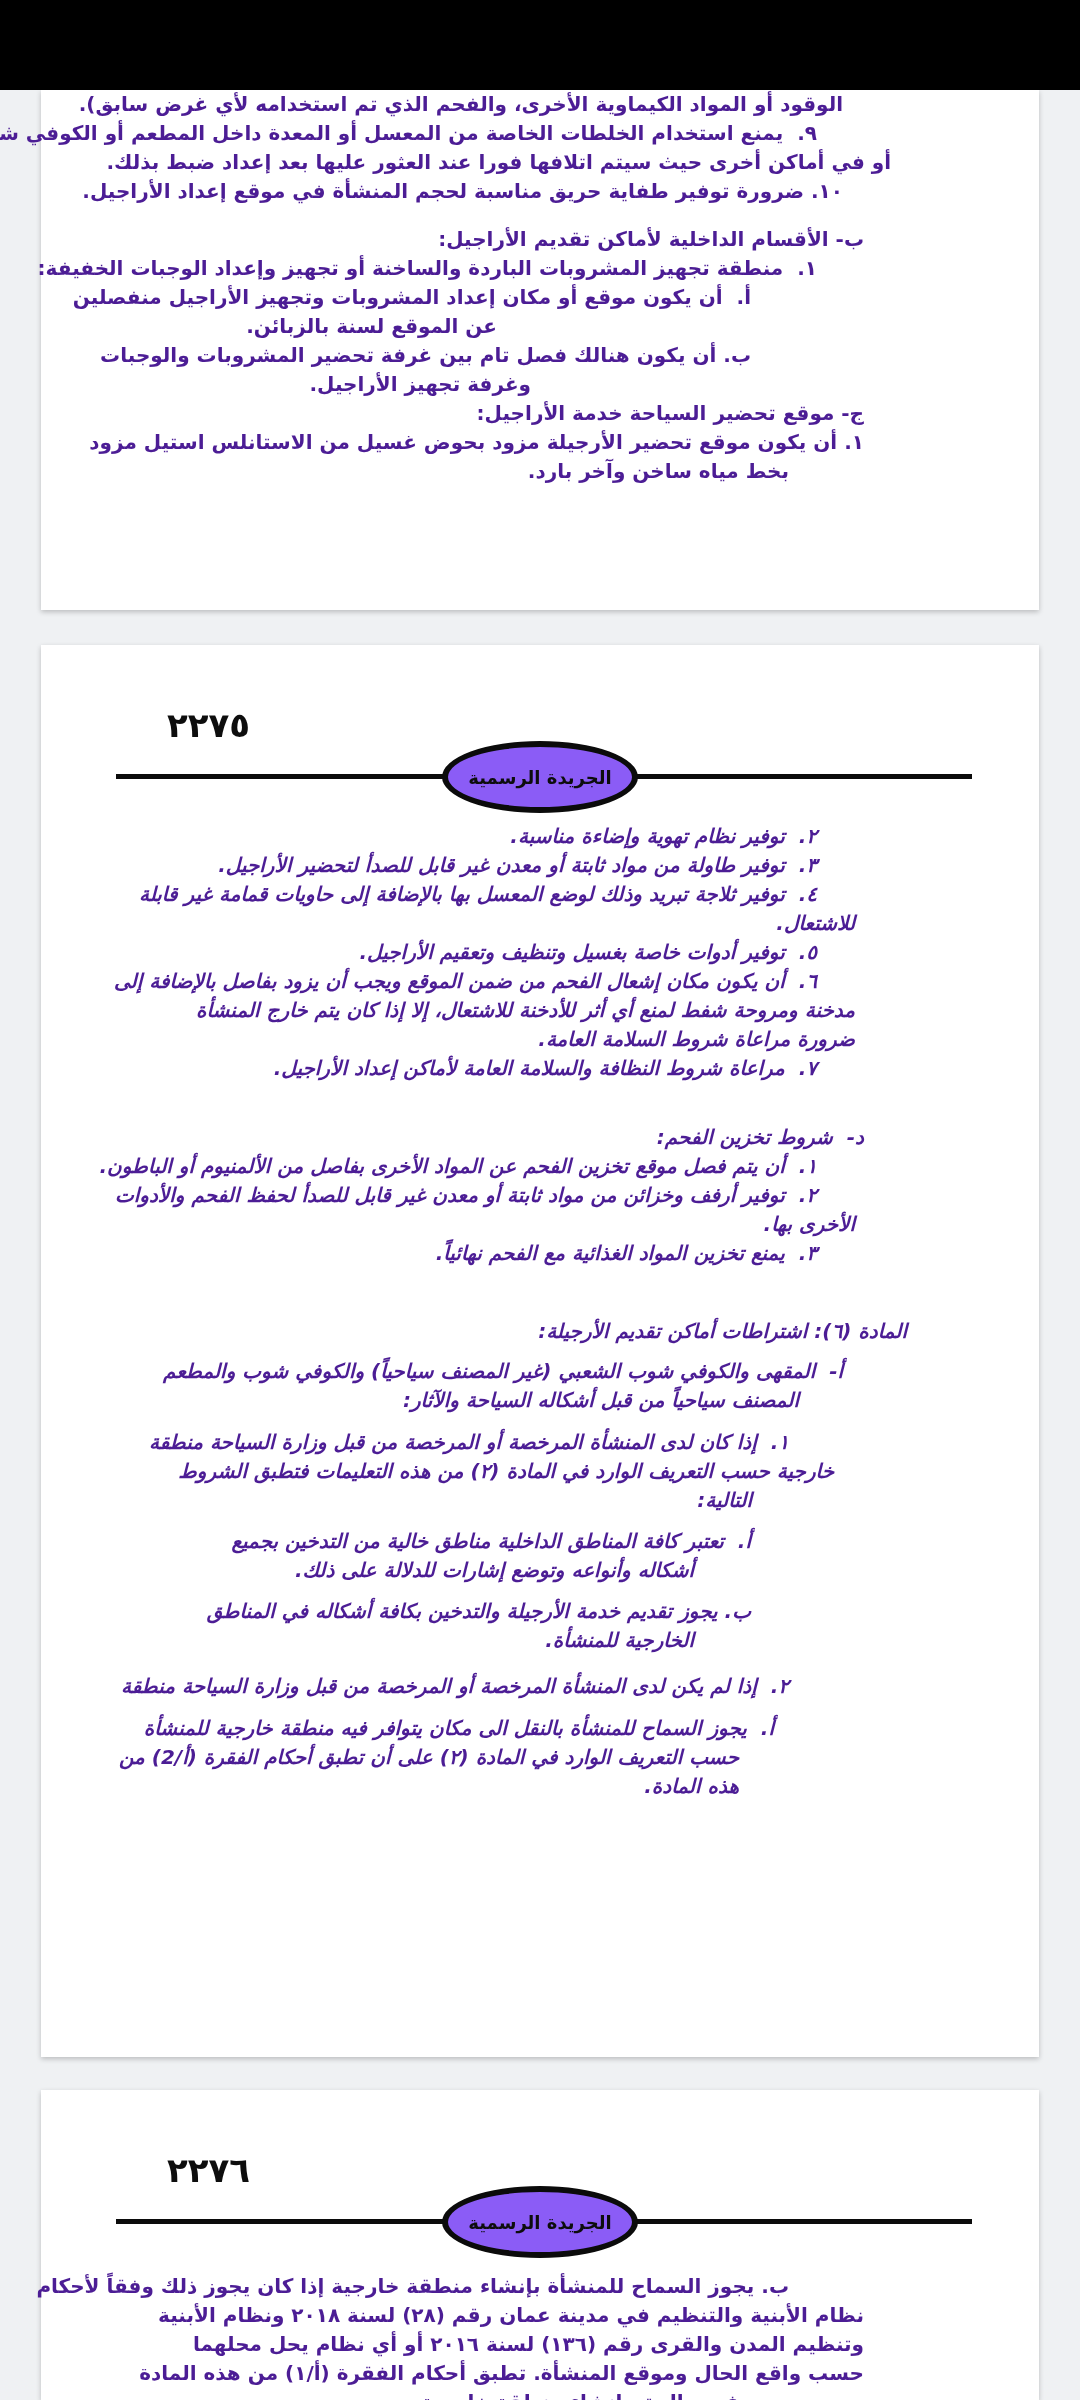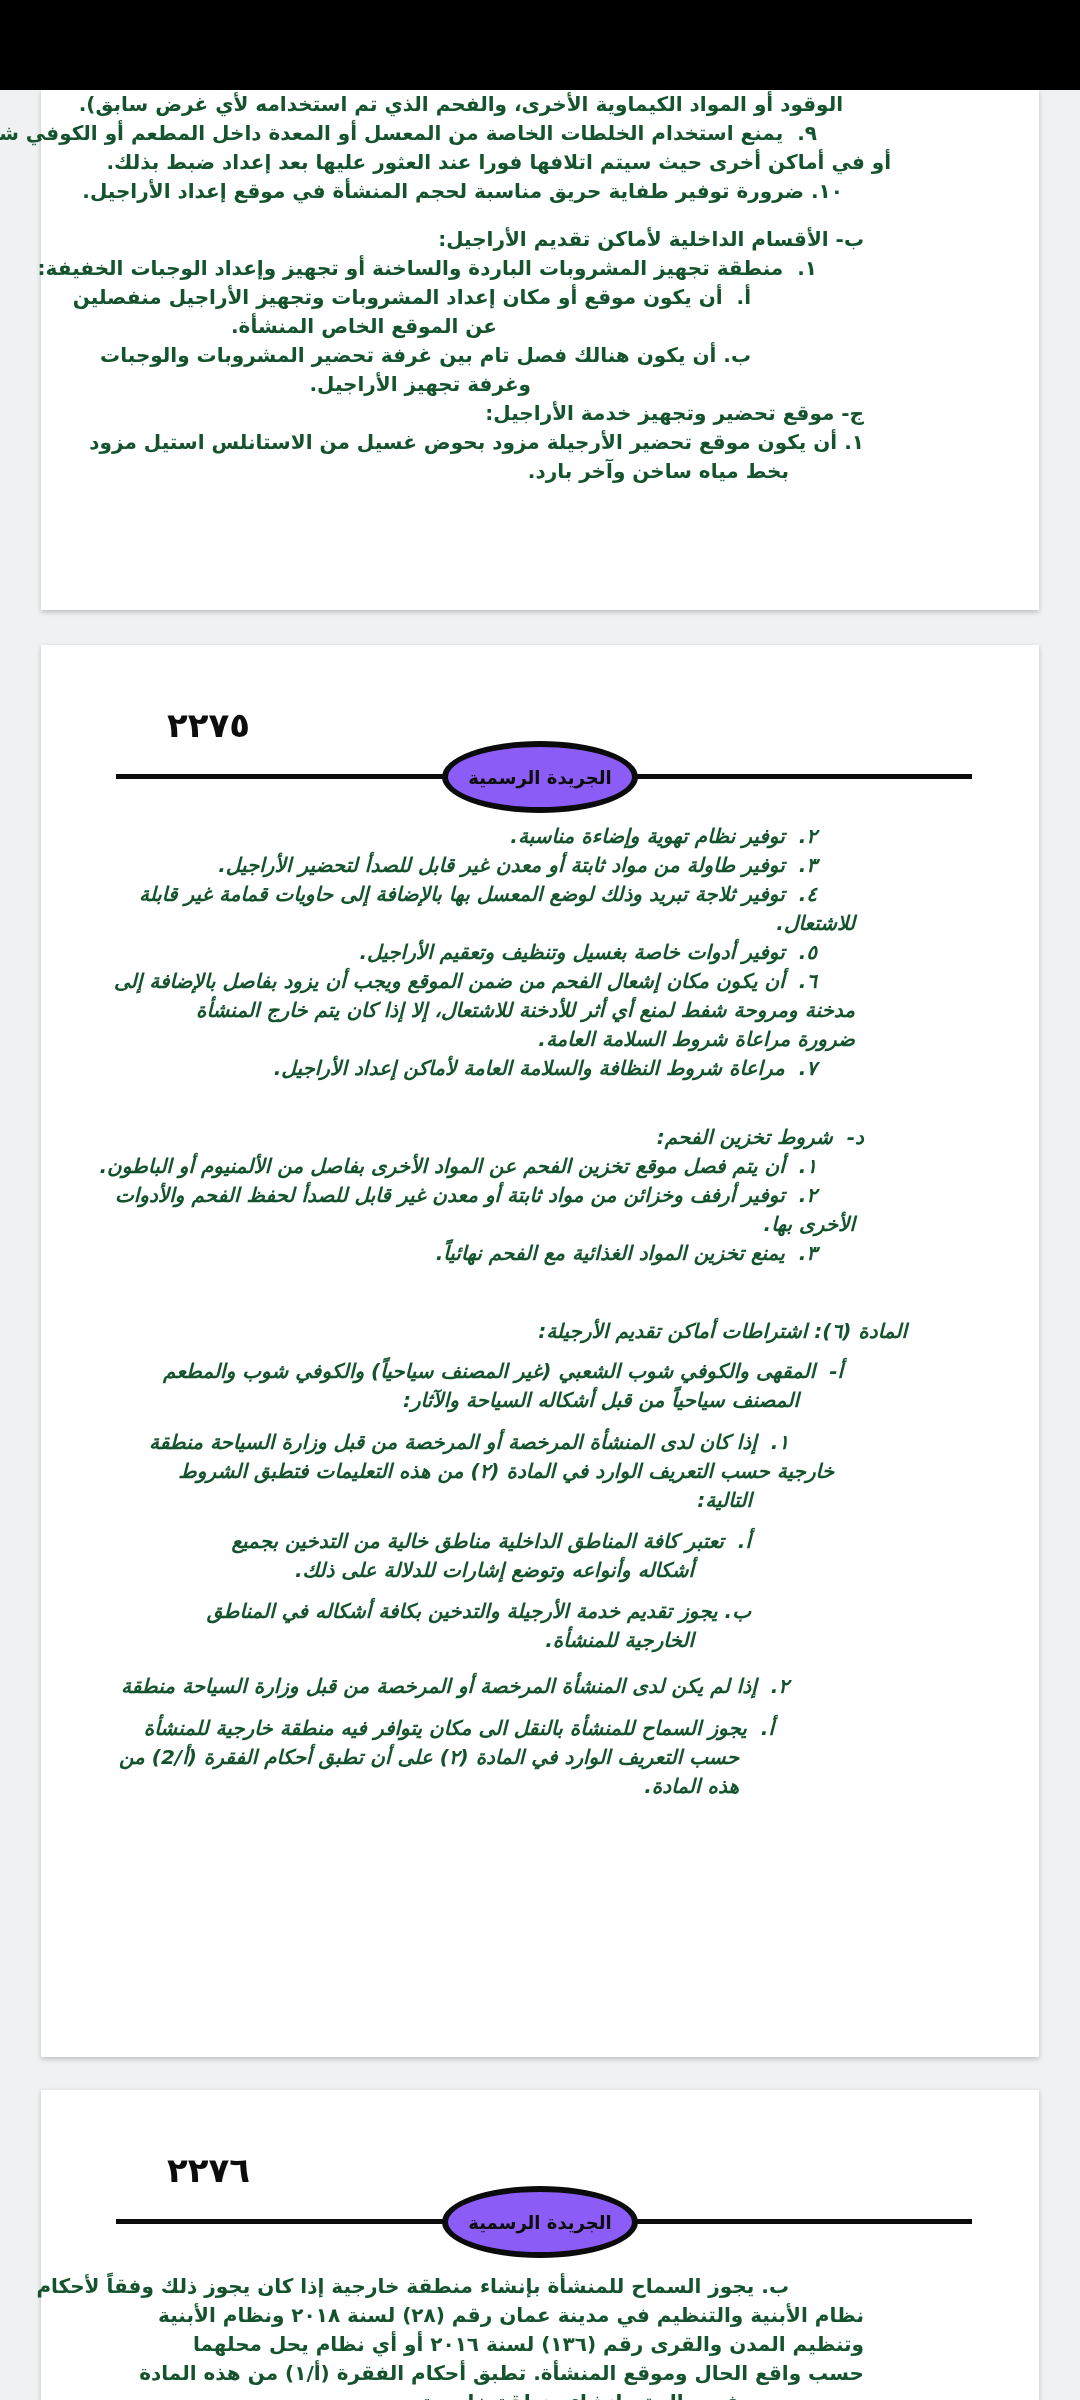--- a/index.html
+++ b/index.html
@@ -35,21 +35,21 @@
     box-sizing:border-box;background:#8b5cf6;border:6px solid #0b0b0b;
     border-radius:50%;
     display:flex;align-items:center;justify-content:center;
   }
   .seal span{font-size:18px;font-weight:700;color:#0d0d0d;white-space:nowrap;}
   
   .tb{position:absolute;left:0;right:0;top:0;}
   .page2 .tb{top:177px;font-style:italic;}
   .page3 .tb{top:182px;}
   .ln{
-    font-size:20px;font-weight:700;line-height:29px;color:#14532d;
+    font-size:20px;font-weight:700;line-height:29px;color:#4c1d95;
     text-align:right;margin-left:100px;white-space:nowrap;
   }
   .sp{width:100%;}
 </style>
 </head>
 <body>
 
 <div class="statusbar"></div>
 
 <div class="doc">
@@ -57,24 +57,24 @@
   <section class="page page1">
     <div class="tb">
         <div class="ln" style="margin-right: 196px;">الوقود أو المواد الكيماوية الأخرى، والفحم الذي تم استخدامه لأي غرض سابق).</div>
         <div class="ln" style="margin-right: 222px;">٩.&nbsp; يمنع استخدام الخلطات الخاصة من المعسل أو المعدة داخل المطعم أو الكوفي شوب</div>
         <div class="ln" style="margin-right: 148px;">أو في أماكن أخرى حيث سيتم اتلافها فورا عند العثور عليها بعد إعداد ضبط بذلك.</div>
         <div class="ln" style="margin-right: 196px;">١٠.&nbsp;ضرورة توفير طفاية حريق مناسبة لحجم المنشأة في موقع إعداد الأراجيل.</div>
         <div class="sp" style="height: 19px;"></div>
         <div class="ln" style="margin-right: 175px;">ب- الأقسام الداخلية لأماكن تقديم الأراجيل:</div>
         <div class="ln" style="margin-right: 222px;">١.&nbsp; منطقة تجهيز المشروبات الباردة والساخنة أو تجهيز وإعداد الوجبات الخفيفة:</div>
         <div class="ln" style="margin-right: 288px;">أ.&nbsp; أن يكون موقع أو مكان إعداد المشروبات وتجهيز الأراجيل منفصلين</div>
-        <div class="ln" style="margin-right: 542px;">عن الموقع الخاص المنشأة.</div>
+        <div class="ln" style="margin-right: 542px;">عن الموقع لسنة بالزبائن.</div>
         <div class="ln" style="margin-right: 288px;">ب. أن يكون هنالك فصل تام بين غرفة تحضير المشروبات والوجبات</div>
         <div class="ln" style="margin-right: 508px;">وغرفة تجهيز الأراجيل.</div>
-        <div class="ln" style="margin-right: 175px;">ج- موقع تحضير وتجهيز خدمة الأراجيل:</div>
+        <div class="ln" style="margin-right: 175px;">ج- موقع تحضير السياحة خدمة الأراجيل:</div>
         <div class="ln" style="margin-right: 175px;">١. أن يكون موقع تحضير الأرجيلة مزود بحوض غسيل من الاستانلس استيل مزود</div>
         <div class="ln" style="margin-right: 250px;">بخط مياه ساخن وآخر بارد.</div>
       </div>
   </section>
 
   <div class="page-gap1"></div>
 
   <section class="page page2">
     <div class="pnum">٢٢٧٥</div>
     <div class="rule"></div>

